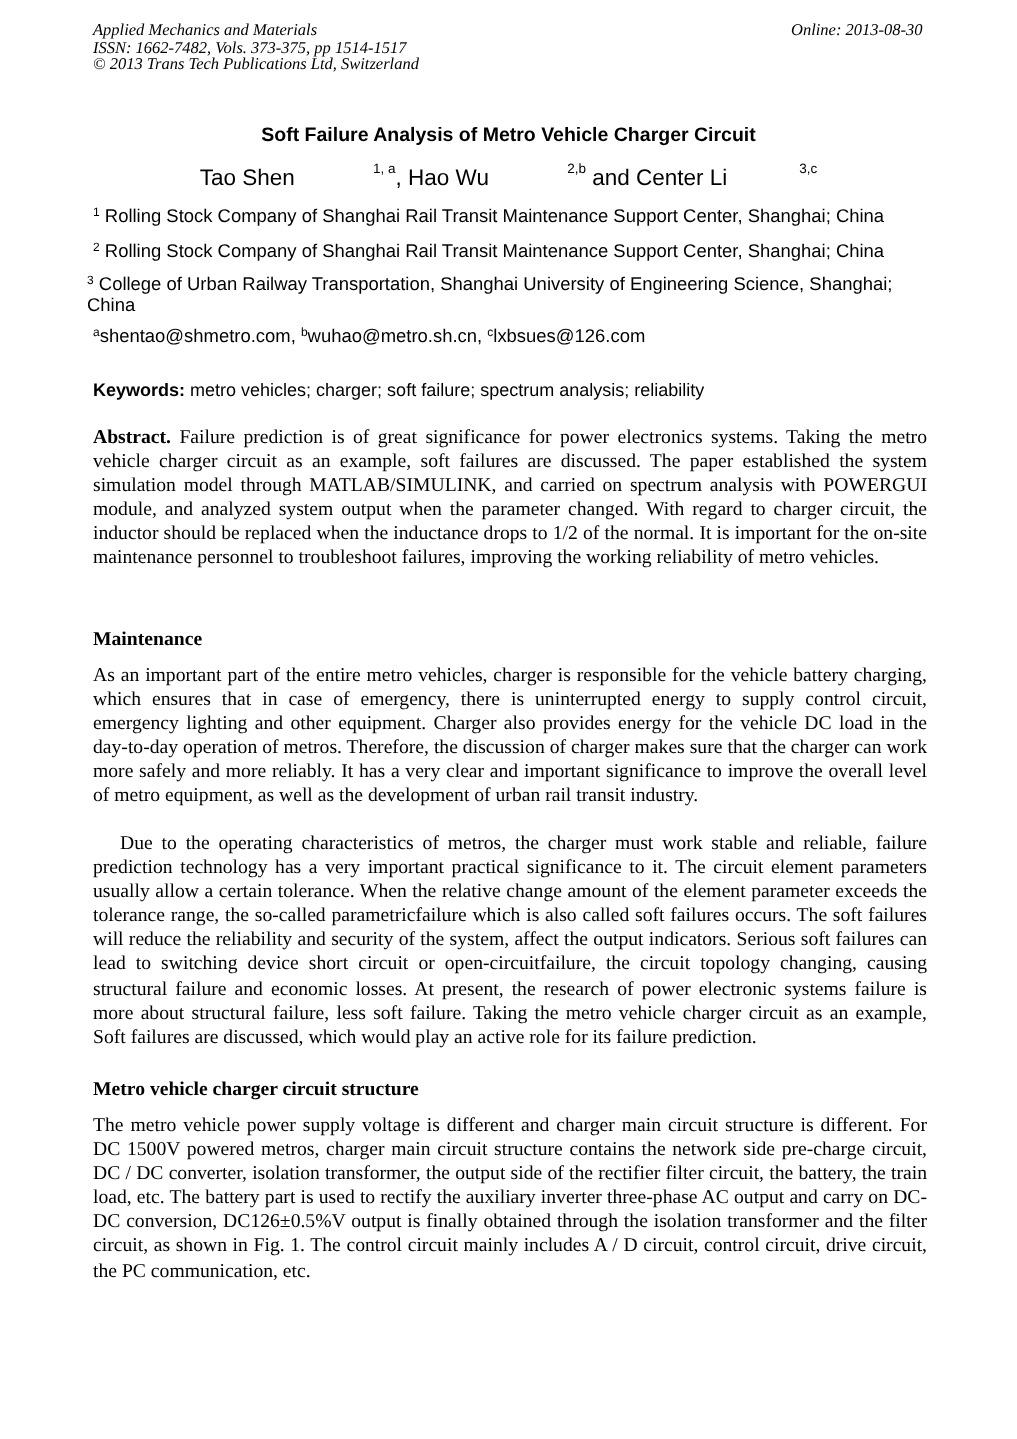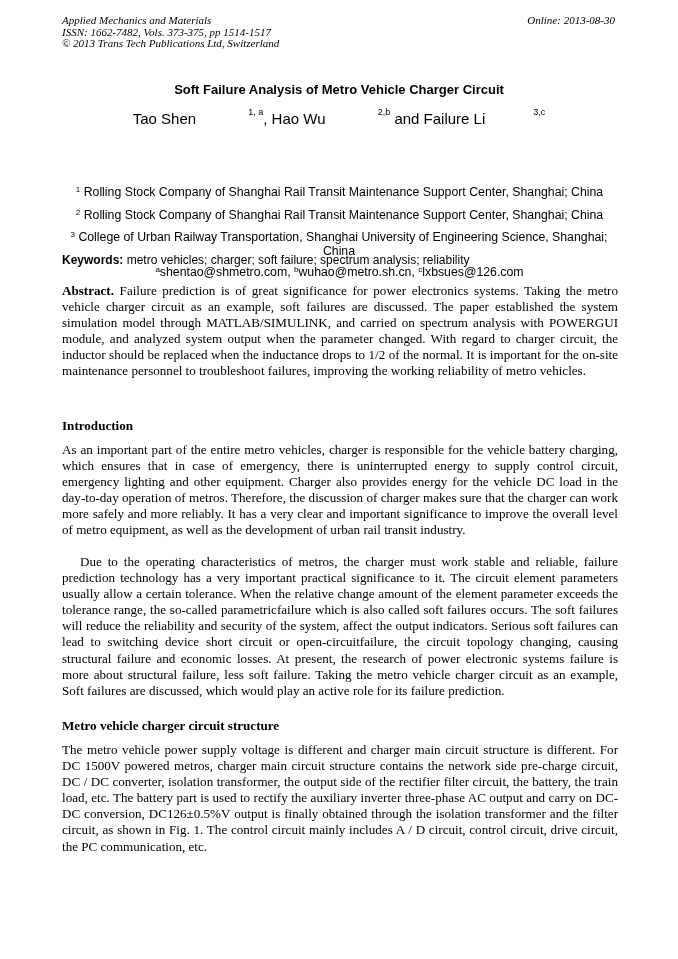--- a/index.html
+++ b/index.html
@@ -17,22 +17,22 @@
   }
   .title {
     position: absolute; left: 0; width: 678px; top: 82px; text-align: center;
     font-family: "Liberation Sans", sans-serif; font-weight: bold; font-size: 13px;
   }
   .authors {
     position: absolute; left: 0; width: 678px; top: 110px; text-align: center;
     font-family: "Liberation Sans", sans-serif; font-size: 15px;
   }
   .affil {
-    position: absolute; left: 62px; width: 555px; text-align: center;
-    font-family: "Liberation Sans", sans-serif; font-size: 12.3px; line-height: 14px; margin-top: 48px;
+    position: absolute; left: 62px; width: 555px; 
+    font-family: "Liberation Sans", sans-serif; font-size: 12.3px; line-height: 14px;
   }
   sup { font-size: 8px; vertical-align: top; position: relative; top: -2px; }
   .authors sup { font-size: 9px; top: -3px; margin-left: 48px; }
   .keywords {
     position: absolute; left: 62px; top: 253px; width: 556px;
     font-family: "Liberation Sans", sans-serif; font-size: 12px;
   }
   .keywords b { font-weight: bold; }
   .para {
     position: absolute; left: 62px; width: 556px;
@@ -56,21 +56,21 @@
     <div>ISSN: 1662-7482, Vols. 373-375, pp 1514-1517</div>
     <div>© 2013 Trans Tech Publications Ltd, Switzerland</div>
   </div>
   <div class="hdr-right">Online: 2013-08-30</div>
 
   <div class="title">Soft Failure Analysis of Metro Vehicle Charger Circuit</div>
 
   <div class="authors">
     <span>Tao Shen</span>
     <sup>1, a</sup><span>, </span><span>Hao Wu</span>
-    <sup>2,b</sup><span> and </span><span>Failure Li</span><sup>3,c</sup>
+    <sup>2,b</sup><span> and </span><span>Center Li</span><sup>3,c</sup>
   </div>
 
   <div class="affil" style="top:137px;">
     <sup>1</sup> <span>Rolling Stock Company of Shanghai Rail Transit Maintenance Support Center, Shanghai; China</span>
   </div>
   <div class="affil" style="top:160px;">
     <sup>2</sup> <span>Rolling Stock Company of Shanghai Rail Transit Maintenance Support Center, Shanghai; China</span>
   </div>
   <div class="affil" style="top:182px; left:58px; width:562px;">
     <sup>3</sup> <span>College of Urban Railway Transportation, Shanghai University of Engineering Science, Shanghai; China</span>
@@ -80,21 +80,21 @@
   </div>
 
   <div class="keywords">
     <b>Keywords:</b><span> metro vehicles; charger; soft failure; spectrum analysis; reliability</span>
   </div>
 
   <div class="para" style="top:283px;">
     <span class="lead">Abstract.</span><span> Failure prediction is of great significance for power electronics systems. Taking the metro vehicle charger circuit as an example, soft failures are discussed. The paper established the system simulation model through MATLAB/SIMULINK, and carried on spectrum analysis with POWERGUI module, and analyzed system output when the parameter changed. With regard to charger circuit, the inductor should be replaced when the inductance drops to 1/2 of the normal. It is important for the on-site maintenance personnel to troubleshoot failures, improving the working reliability of metro vehicles.</span>
   </div>
 
-  <div class="heading" style="top:418px;">Introduction</div>
+  <div class="heading" style="top:418px;">Maintenance</div>
 
   <div class="para" style="top:442px;">As an important part of the entire metro vehicles, charger is responsible for the vehicle battery charging, which ensures that in case of emergency, there is uninterrupted energy to supply control circuit, emergency lighting and other equipment. Charger also provides energy for the vehicle DC load in the day-to-day operation of metros. Therefore, the discussion of charger makes sure that the charger can work more safely and more reliably. It has a very clear and important significance to improve the overall level of metro equipment, as well as the development of urban rail transit industry.</div>
 
   <div class="para indent" style="top:554px;">Due to the operating characteristics of metros, the charger must work stable and reliable, failure prediction technology has a very important practical significance to it. The circuit element parameters usually allow a certain tolerance. When the relative change amount of the element parameter exceeds the tolerance range, the so-called parametricfailure which is also called soft failures occurs. The soft failures will reduce the reliability and security of the system, affect the output indicators. Serious soft failures can lead to switching device short circuit or open-circuitfailure, the circuit topology changing, causing structural failure and economic losses. At present, the research of power electronic systems failure is more about structural failure, less soft failure. Taking the metro vehicle charger circuit as an example, Soft failures are discussed, which would play an active role for its failure prediction.</div>
 
   <div class="heading" style="top:718px;">Metro vehicle charger circuit structure</div>
 
   <div class="para" style="top:742px;">The metro vehicle power supply voltage is different and charger main circuit structure is different. For DC 1500V powered metros, charger main circuit structure contains the network side pre-charge circuit, DC / DC converter, isolation transformer, the output side of the rectifier filter circuit, the battery, the train load, etc. The battery part is used to rectify the auxiliary inverter three-phase AC output and carry on DC-DC conversion, DC126±0.5%V output is finally obtained through the isolation transformer and the filter circuit, as shown in Fig. 1. The control circuit mainly includes A / D circuit, control circuit, drive circuit, the PC communication, etc.</div>
 
 </div>

